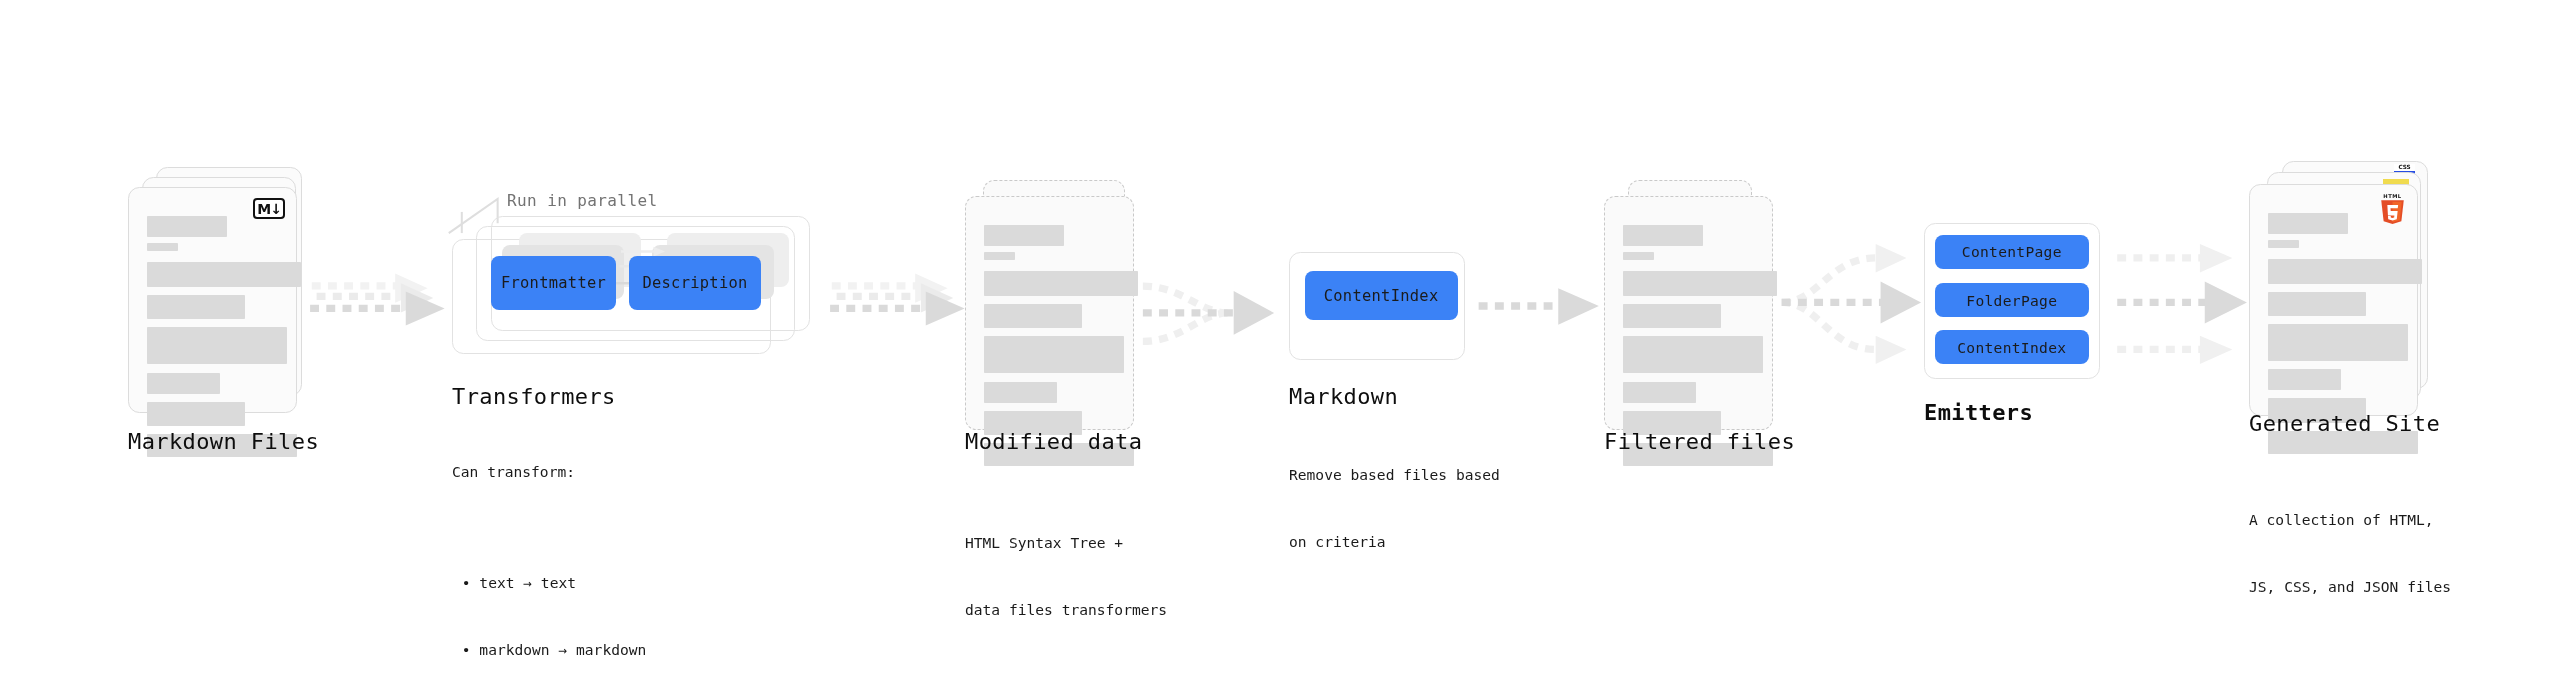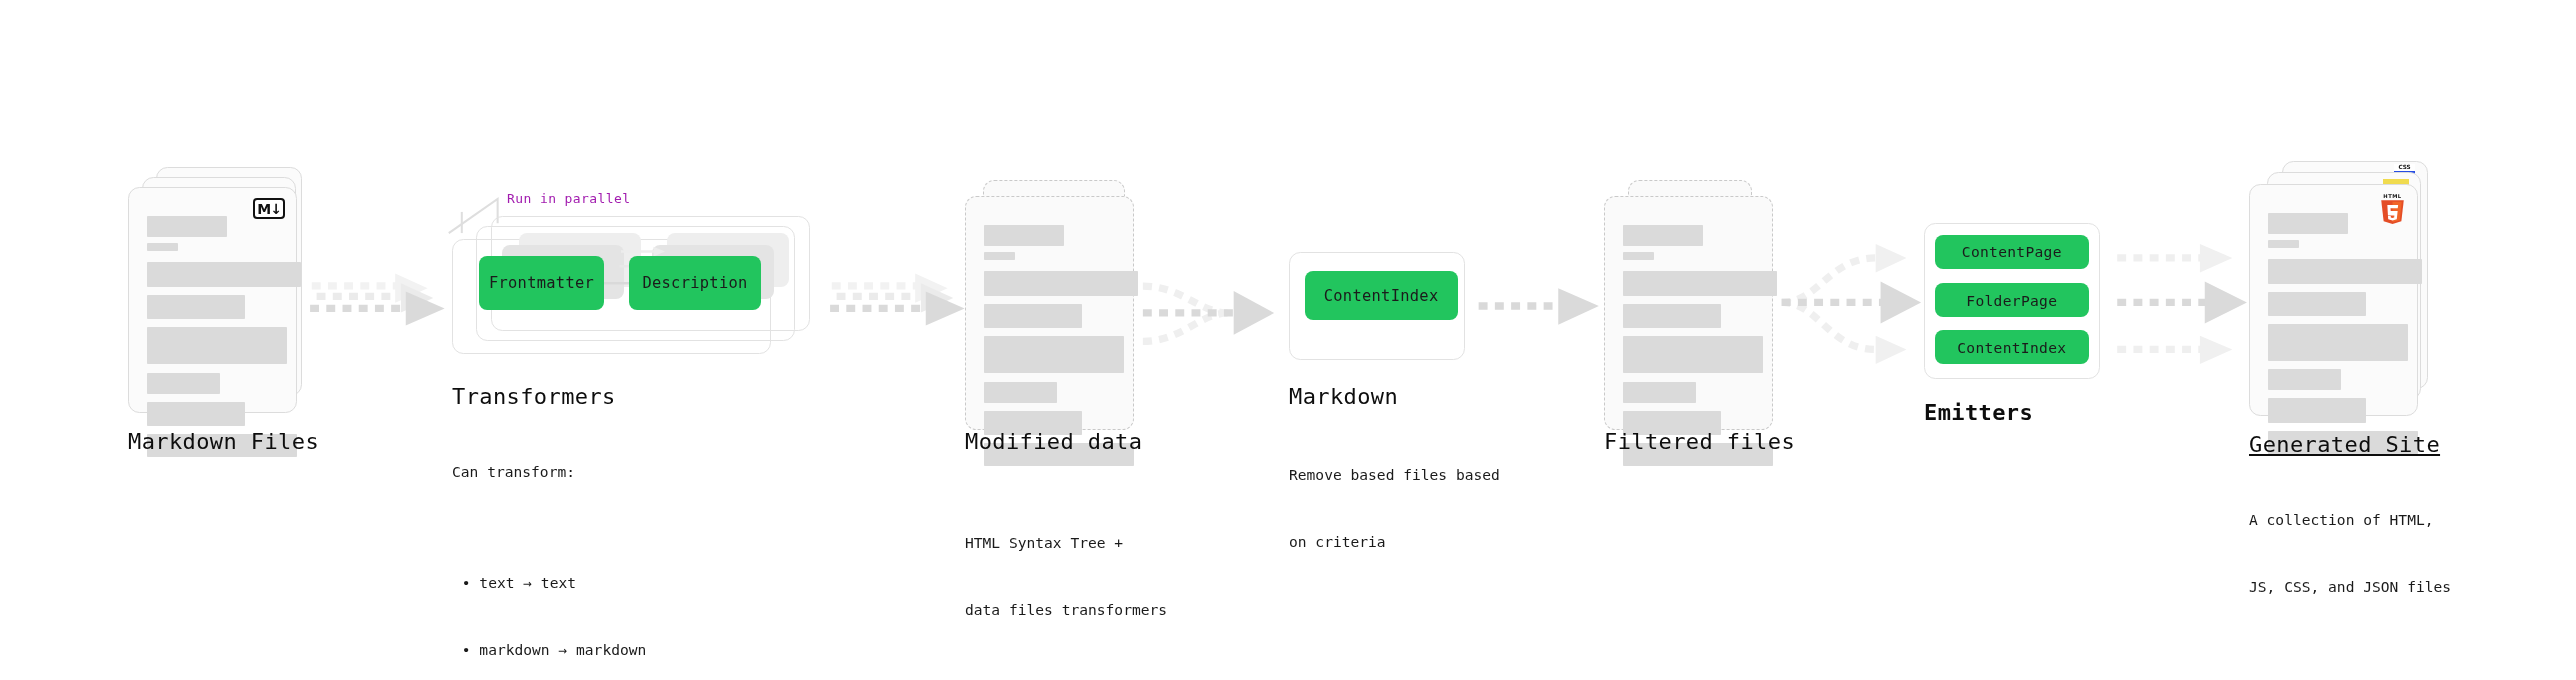--- a/index.html
+++ b/index.html
@@ -95,21 +95,21 @@
     position: absolute;
     border: 1.6px solid #e2e2e2;
     border-radius: 11.4px;
     background: rgba(255,255,255,0.0);
     box-sizing: border-box;
   }
   .groupbox.solidbg { background: #ffffff; }
 
   .chip {
     position: absolute;
-    background: #22c55e;
+    background: #3b82f6;
     border-radius: 8.1px;
     display: flex;
     align-items: center;
     justify-content: center;
     color: #1b1b1b;
     font-size: 15.4px;
     letter-spacing: 0.3px;
     box-sizing: border-box;
     white-space: nowrap;
   }
@@ -126,22 +126,22 @@
   }
   .caption {
     position: absolute;
     font-size: 14.6px;
     line-height: 1.52;
     color: #1a1a1a;
     white-space: pre;
   }
   .parallel-note {
     position: absolute;
-    font-size: 13px;
-    color: #a21caf;
+    font-size: 16px;
+    color: #737373;
     letter-spacing: 0.4px;
     white-space: nowrap;
   }
   .bullets {
     margin: 0;
     padding: 0;
     list-style: none;
   }
   .bullets li {
     white-space: pre;
@@ -210,21 +210,21 @@
       <g fill="none" stroke-width="3">
         <line x1="22" y1="13" x2="65" y2="13" stroke="#ededed"></line>
         <polygon points="62,7 76,13 62,19" fill="#ededed" stroke="none"></polygon>
         <line x1="20" y1="31" x2="63" y2="31" stroke="#e8e8e8"></line>
         <polygon points="60,25 74,31 60,37" fill="#e8e8e8" stroke="none"></polygon>
         <line x1="0" y1="52" x2="57" y2="52" stroke="#d9d9d9"></line>
         <polygon points="54,45 70,52 54,59" fill="#d9d9d9" stroke="none"></polygon>
       </g>
     </svg>
 
-    <div class="chip" style="left:27px; top:54px; width:125px; height:54px;">Frontmatter</div>
+    <div class="chip" style="left:39px; top:54px; width:125px; height:54px;">Frontmatter</div>
     <div class="chip" style="left:177px; top:54px; width:132px; height:54px;">Description</div>
   </div>
 
   <div class="heading" style="left:452px; top:384px;">Transformers</div>
   <div class="caption" style="left:452px; top:417px;">
     <div>Can transform:</div>
     <ul class="bullets">
       <li style="padding-left:9.8px;">• text → text</li>
       <li style="padding-left:9.8px;">• markdown → markdown</li>
       
@@ -363,20 +363,20 @@
           <div class="doc-bar" style="width: 31px; height: 8.1px; margin-bottom: 11.4px;"></div>
           <div class="doc-bar" style="width: 154px; height: 24.4px; margin-bottom: 8.1px;"></div>
           <div class="doc-bar" style="width: 98px; height: 24.4px; margin-bottom: 8.1px;"></div>
           <div class="doc-bar" style="width: 140px; height: 37px; margin-bottom: 8.1px;"></div>
           <div class="doc-bar" style="width: 73px; height: 21px; margin-bottom: 8.1px;"></div>
           <div class="doc-bar" style="width: 98px; height: 24.4px; margin-bottom: 8.1px;"></div>
           <div class="doc-bar" style="width: 150px; height: 23px; margin-bottom: 0px;"></div>
         </div>
     </div>
   </div>
-  <div class="heading" style="left:2249px; top:432px;text-decoration:underline;">Generated Site</div>
+  <div class="heading" style="left:2249px; top:411px;">Generated Site</div>
   <div class="caption" style="left:2249px; top:465px;">
     <div>A collection of HTML,</div>
     <div>JS, CSS, and JSON files</div>
   </div>
 
 </div>
 
 
 </body></html>

